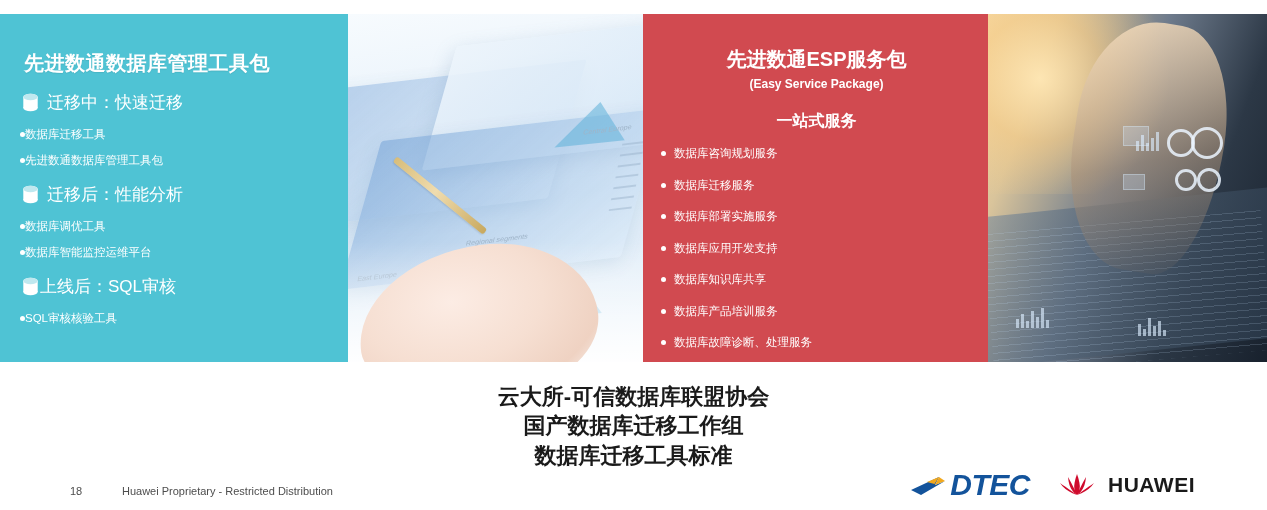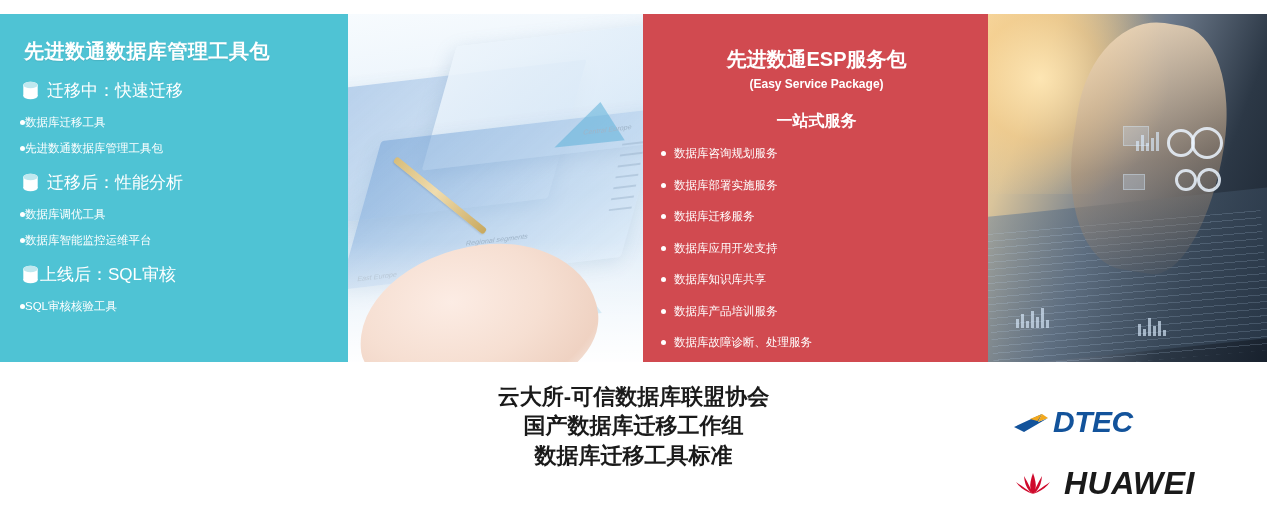--- a/index.html
+++ b/index.html
@@ -25,21 +25,21 @@
     display: flex;
     overflow: hidden;
   }
 
   
   .panel-teal {
     position: relative;
     width: 348px; height: 404px;
     background: #4FC3D4;
     color: #ffffff;
-    padding: 16px 10px 10px 14px;
+    padding: 28px 10px 10px 14px;
     flex: 0 0 348px;
   }
   .panel-teal .title {
     font-size: 20px;
     font-weight: bold;
     letter-spacing: 0.5px;
     margin: 8px 0 14px 10px;
     text-shadow: 0 1px 1px rgba(0,0,0,.08);
   }
   .sect-head {
@@ -269,32 +269,31 @@
     align-items: center;
     color: #4d4d4d;
     font-size: 11px;
   }
   .foot-left .pg { width: 52px; }
 
   .logos {
     position: absolute;
     right: 72px; bottom: 8px;
     display: flex;
-    align-items: flex-start;
+    align-items: center;
     gap: 26px;
-    flex-direction: column;
   }
   .dtec { display: flex; align-items: center; gap: 1px; }
   .dtec-word {
     font-size: 30px; font-weight: bold; font-style: italic;
     color: #13539B; letter-spacing: -0.5px;
   }
   .huawei { display: flex; align-items: center; gap: 10px; }
   .huawei-word {
-    font-size: 32px; font-weight: bold; color: #1a1a1a; letter-spacing: 0.5px; font-style: italic;
+    font-size: 21px; font-weight: bold; color: #1a1a1a; letter-spacing: 0.5px;
   }
 </style>
 </head>
 <body>
 
 <div id="slide">
 
   <div class="banner">
 
     <div class="panel-teal">
@@ -384,25 +383,25 @@
       <div class="title">先进数通ESP服务包</div>
       <div class="subtitle">(Easy Service Package)</div>
       <div class="section">一站式服务</div>
       <div class="red-bullets">
         <div class="bi">
             <span class="dot"></span>
             <span>数据库咨询规划服务</span>
           </div>
         <div class="bi">
             <span class="dot"></span>
+            <span>数据库迁移服务</span>
+          </div>
+        <div class="bi">
+            <span class="dot"></span>
             <span>数据库部署实施服务</span>
-          </div>
-        <div class="bi">
-            <span class="dot"></span>
-            <span>数据库迁移服务</span>
           </div>
         <div class="bi">
             <span class="dot"></span>
             <span>数据库应用开发支持</span>
           </div>
         <div class="bi">
             <span class="dot"></span>
             <span>数据库知识库共享</span>
           </div>
         <div class="bi">
@@ -454,20 +453,24 @@
     </div>
 
   </div>
 
   <div class="headline">
     <div>云大所-可信数据库联盟协会</div>
     <div>国产数据库迁移工作组</div>
     <div>数据库迁移工具标准</div>
   </div>
 
+  <div class="foot-left">
+    <span class="pg">18</span>
+    <span>Huawei Proprietary - Restricted Distribution</span>
+  </div>
 
   <div class="logos">
     <div class="dtec">
       <svg width="40" height="28" viewBox="0 0 40 28">
         <path d="M2 19 L30 6 L26 14 L36 10 L12 24 Z" fill="#13539B"></path>
         <path d="M30 6 L26 14 L36 10 Z" fill="#F2A81D"></path>
         <path d="M18 11 L30 6 L25.5 13 Z" fill="#F2A81D"></path>
       </svg>
       <span class="dtec-word">DTEC</span>
     </div>

